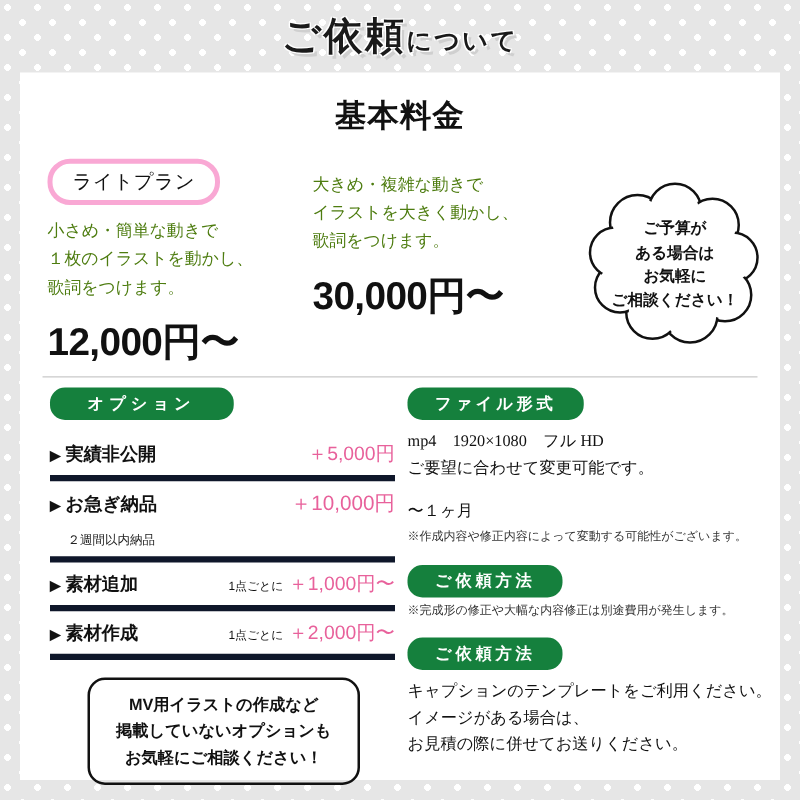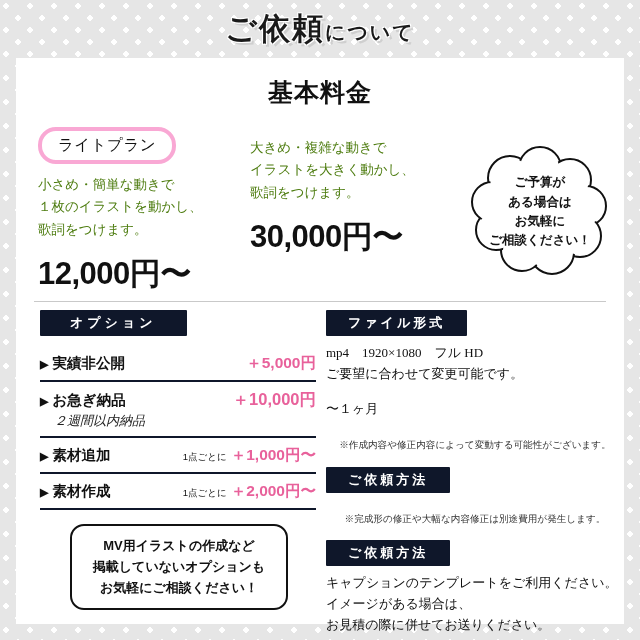--- a/index.html
+++ b/index.html
@@ -130,71 +130,70 @@
     top: 252px;
     left: 0;
     width: 608px;
     display: flex;
   }
   .col-left { width: 300px; padding-left: 24px; box-sizing: border-box;}
   .col-right { width: 308px; padding-left: 10px; box-sizing: border-box;}
 
   .blk-title {
     display: inline-block;
-    background: #0f172a;
+    background: #15803d;
     color: #fff;
     font-size: 13px;
     font-weight: bold;
     letter-spacing: 4px;
     padding: 4px 30px;
-    border-radius: 1px;
+    border-radius: 12px;
   }
   .blk-title.sm {
     padding: 4px 22px;
     letter-spacing: 3px;
   }
   .note-pink {
     margin-top: 8px;
     font-size: 11.3px;
     line-height: 1.55;
     color: #e8619b;
   }
   .note-pink .indent { padding-left: 12px; display: block; }
 
   .opt-list { margin-top: 10px; }
   .opt-row {
     display: flex;
     align-items: baseline;
-    border-bottom: 2px solid #0f172a;
+    border-bottom: 5px solid #0f172a;
     padding: 7px 0 6px 0;
   }
   .opt-name {
     font-size: 14.5px;
     font-weight: bold;
     color: #111;
     flex: 1;
   }
   .opt-name .tri { font-size: 11px; margin-right: 4px; }
   .opt-sub {
     display: block;
-    font-size: 13px;
+    font-size: 10px;
     font-weight: normal;
     color: #222;
-    margin-top: 2px;
+    margin-top: 12px;
     padding-left: 14px;
-    font-style: italic;
   }
   .opt-unit {
     font-size: 9.5px;
     color: #111;
     margin-right: 4px;
   }
   .opt-price {
     font-size: 15.5px;
-    font-weight: bold;
+    font-weight: normal;
     color: #e8619b;
     white-space: nowrap;
   }
   .opt-price.big { font-size: 16.5px; }
 
   .callout {
     margin-top: 14px;
     margin-left: 30px;
     width: 218px;
     border: 2px solid #111;
@@ -209,25 +208,24 @@
   }
 
   .rblock { margin-bottom: 14px; font-family: Liberation Serif, serif; }
   .rtext {
     margin-top: 7px;
     font-size: 13px;
     line-height: 1.6;
     color: #111;
   }
   .rsmall {
-    margin-top: 19px;
+    margin-top: 4px;
     font-size: 9.6px;
     color: #333;
     line-height: 1.5;
-    text-align: center;
   }
 </style>
 </head>
 <body>
 
 <div class="bg"></div>
 
 <div class="header">
   <div class="header-title">
     <span>ご依頼</span><span class="small">について</span>

